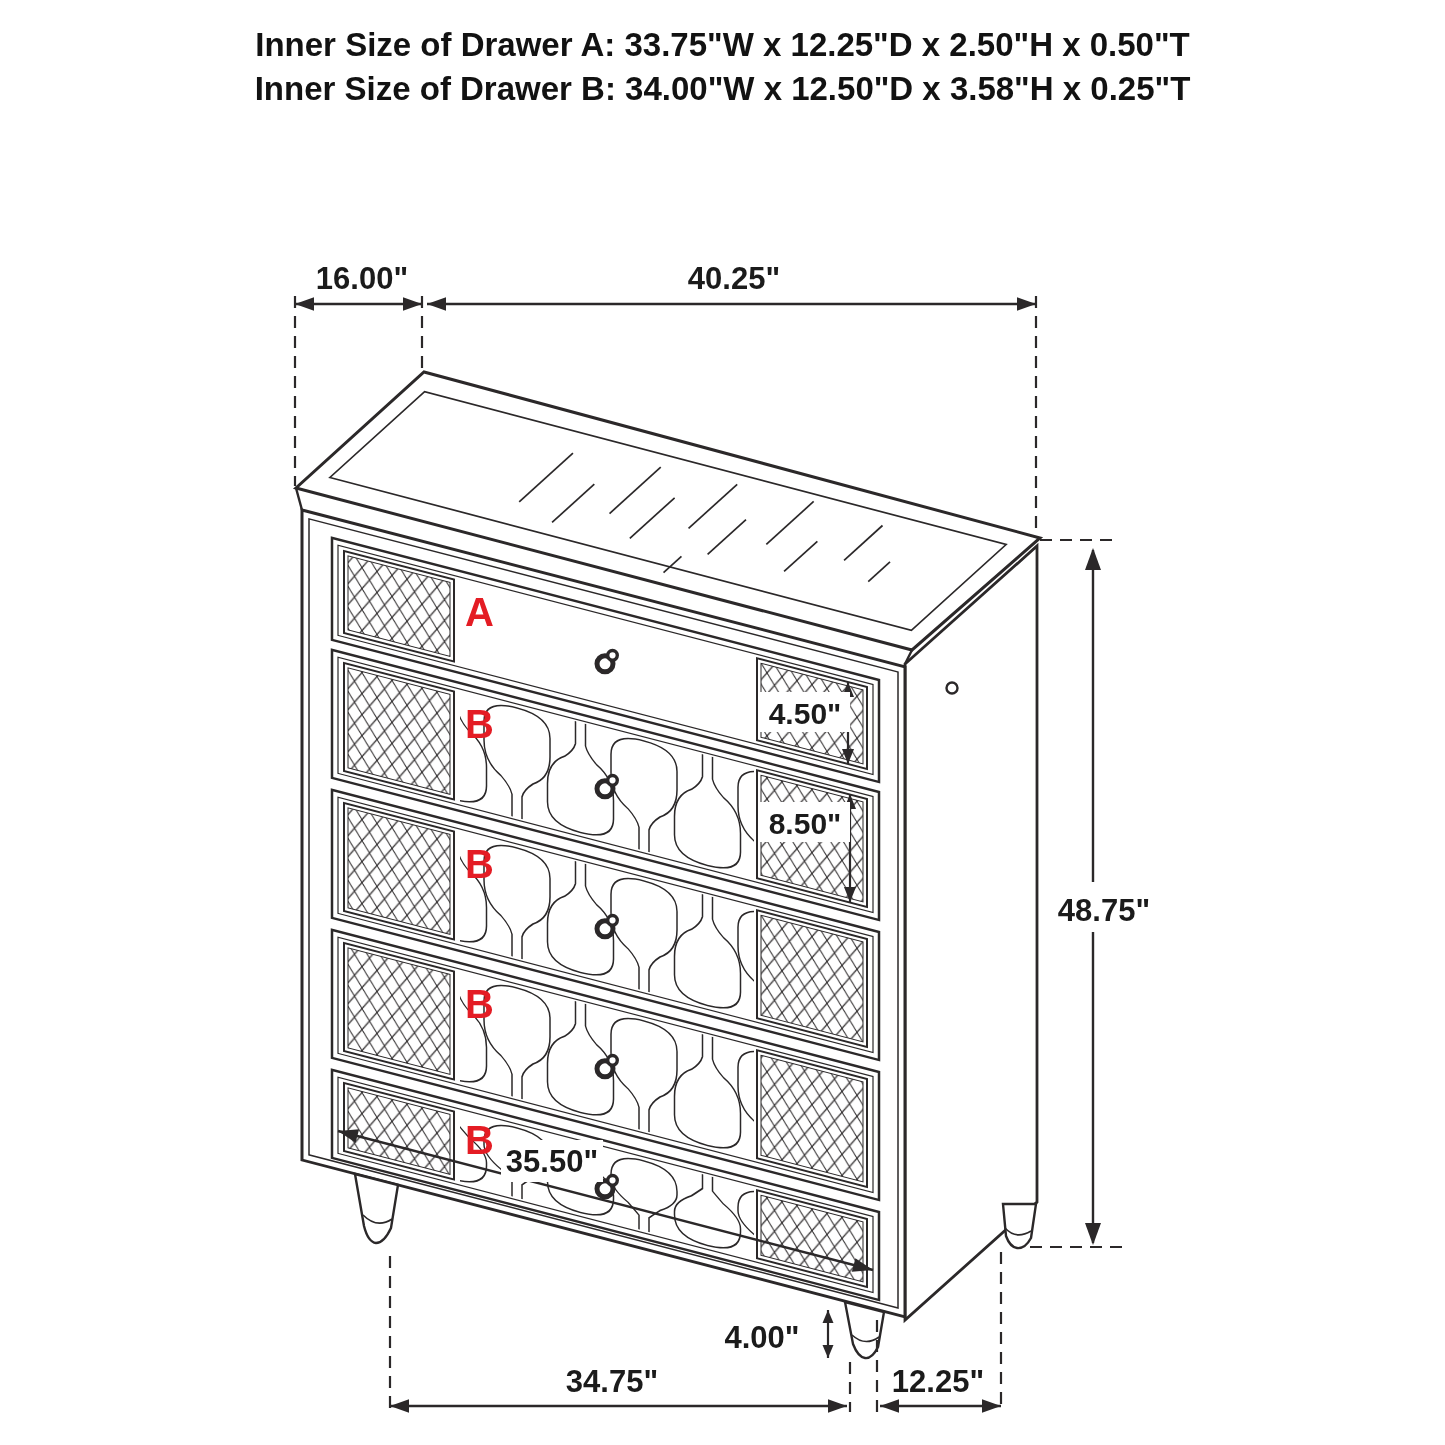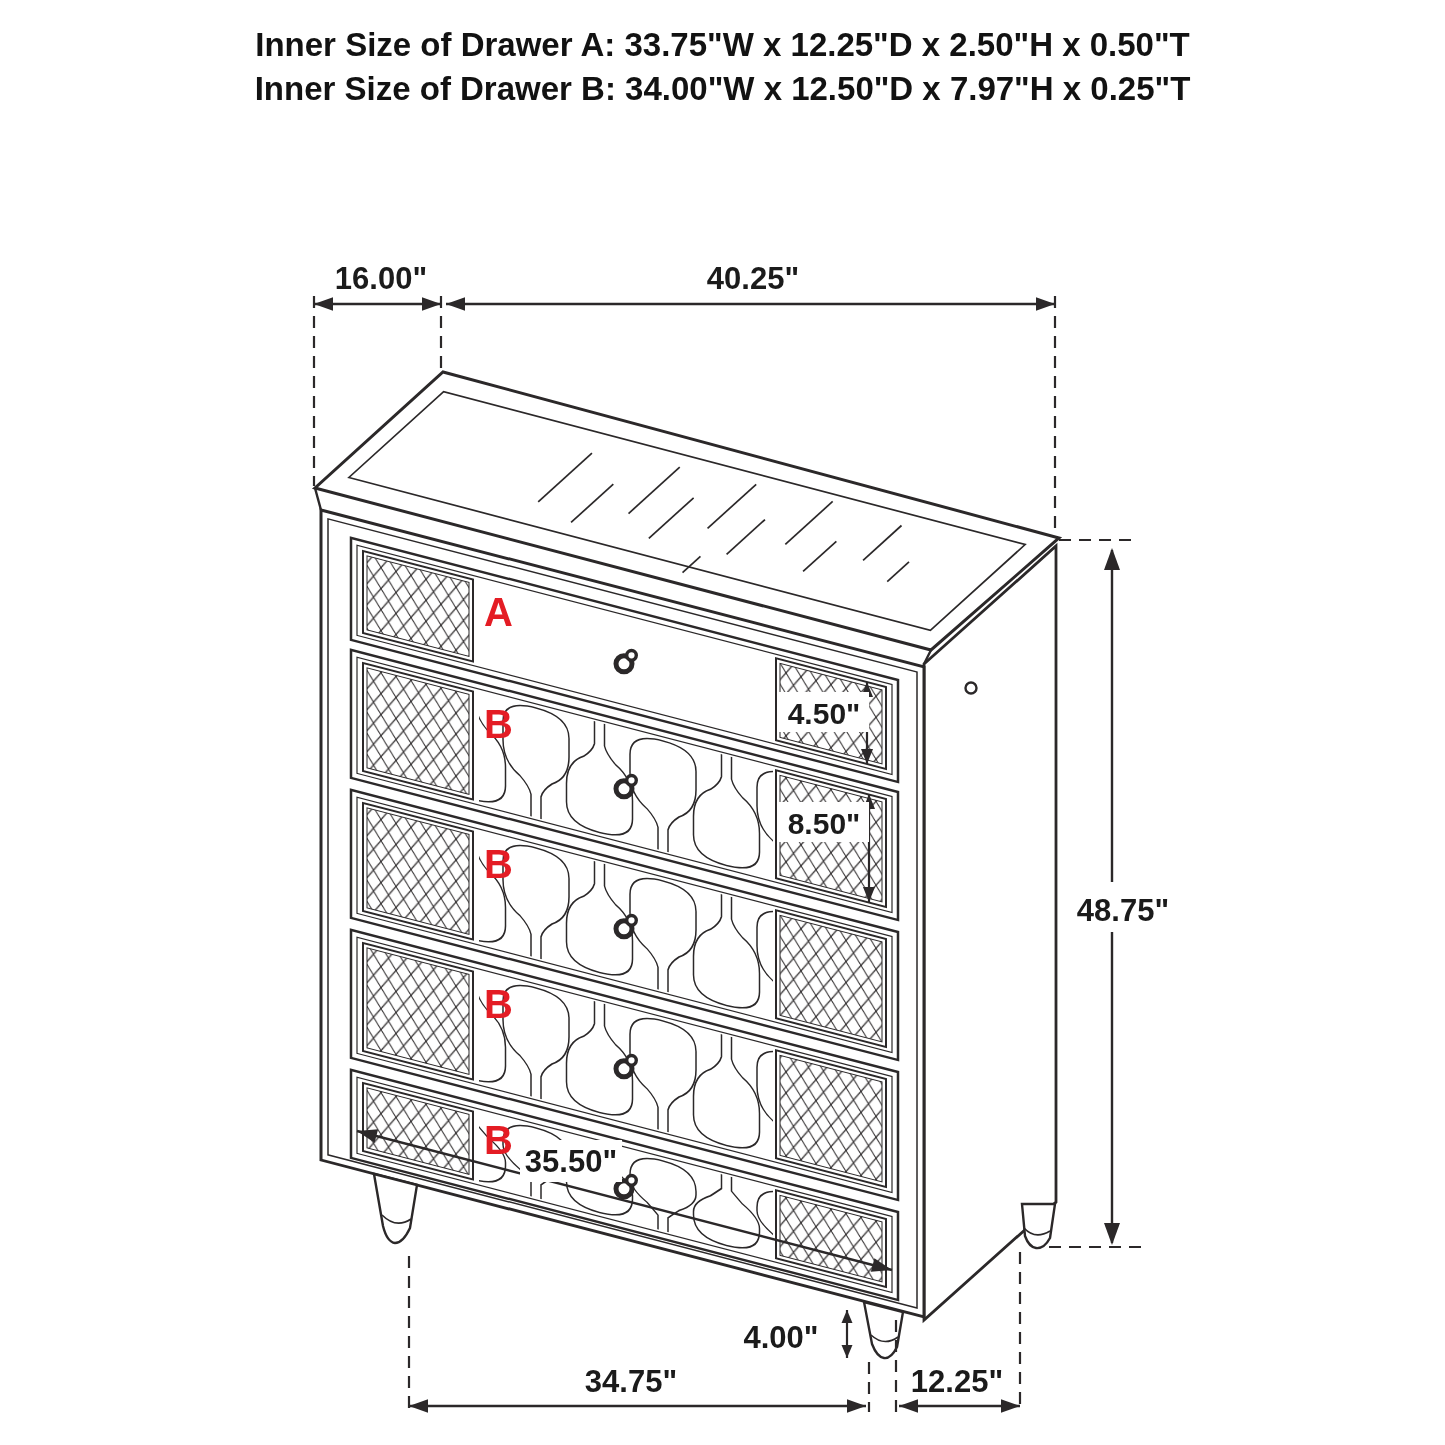--- a/index.html
+++ b/index.html
@@ -1,29 +1,29 @@
 <!DOCTYPE html>
 <html><head>
 <meta charset="utf-8">
 <style>
   html,body{margin:0;padding:0;background:#ffffff;}
   .stage{position:relative;width:1218px;height:1445px;background:#fff;overflow:hidden;
-         font-family:"Liberation Sans","DejaVu Sans",sans-serif;padding-left:19px;}
+         font-family:"Liberation Sans","DejaVu Sans",sans-serif;}
   .title-line{position:absolute;left:0;width:1445px;text-align:center;
               font-weight:bold;font-size:33px;color:#121212;letter-spacing:0px;white-space:nowrap;}
   #title1{top:26px;}
   #title2{top:70px;}
   svg text{font-family:"Liberation Sans","DejaVu Sans",sans-serif;}
 </style>
 </head>
 <body>
 
 <div class="stage">
   <div class="title-line" id="title1">Inner Size of Drawer A: 33.75"W x 12.25"D x 2.50"H x 0.50"T</div>
-  <div class="title-line" id="title2">Inner Size of Drawer B: 34.00"W x 12.50"D x 7.97"H x 0.25"T</div>
+  <div class="title-line" id="title2">Inner Size of Drawer B: 34.00"W x 12.50"D x 3.58"H x 0.25"T</div>
   <div id="drawing"><svg width="1445" height="1445" viewBox="0 0 1445 1445" xmlns="http://www.w3.org/2000/svg">
         <defs>
           <pattern id="xh" width="15" height="21" patternUnits="userSpaceOnUse">
 <path d="M0,0 L15,21 M15,0 L0,21" stroke="#2b2829" stroke-width="1.05" fill="none"></path>
           </pattern>
         </defs>
         <rect x="0" y="0" width="1445" height="1445" fill="#ffffff"></rect>
         <g>
           <polygon points="905,664 1037,546 1037,1202 905,1320" fill="#fff" stroke="#2b2829" stroke-width="2.8"></polygon>
           <circle cx="952" cy="688" r="5.5" fill="#fff" stroke="#2b2829" stroke-width="2.4"></circle>

